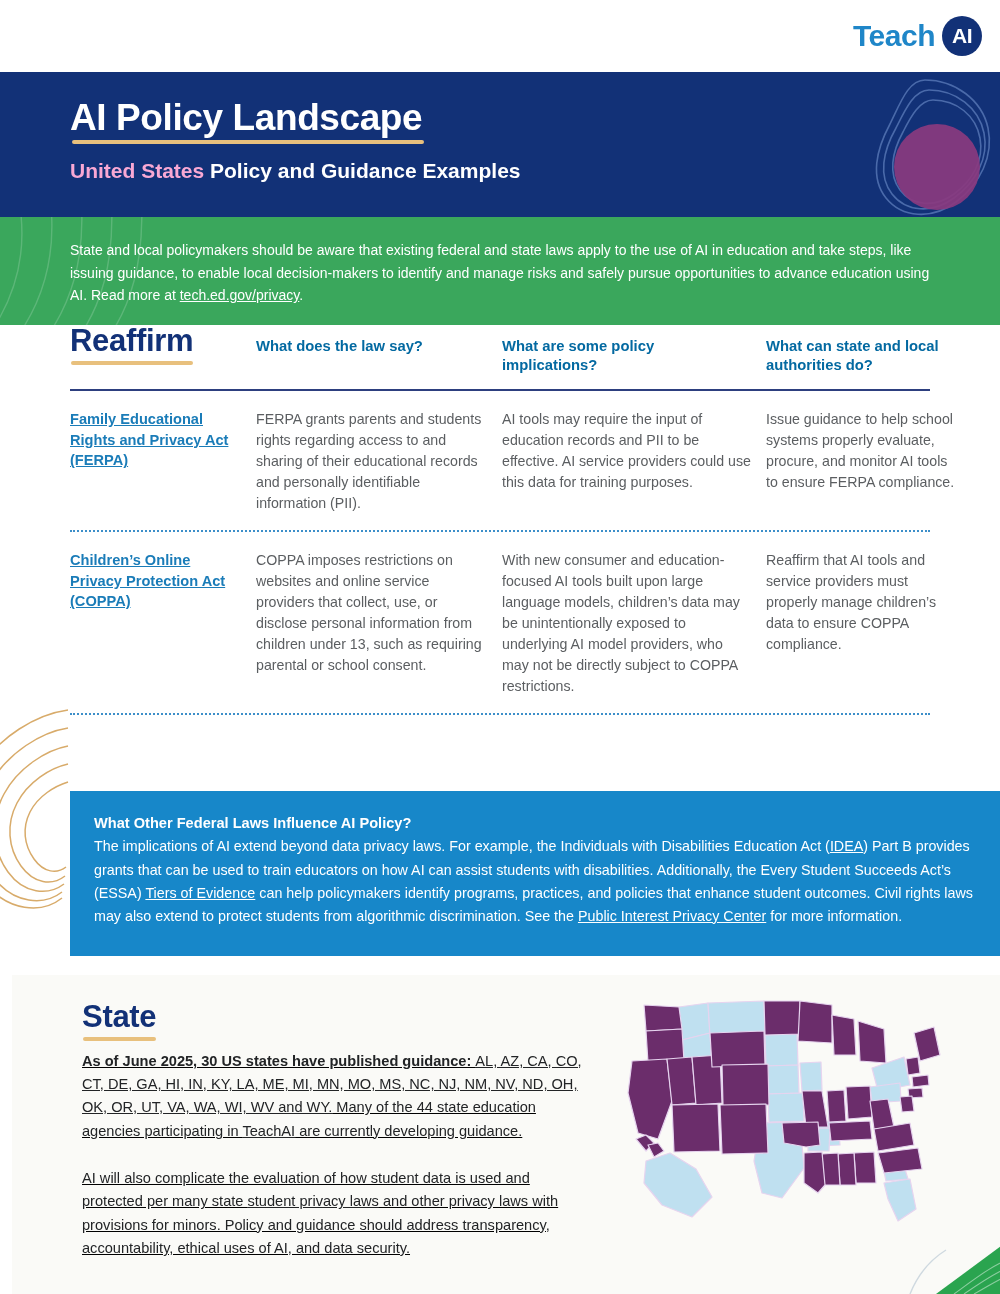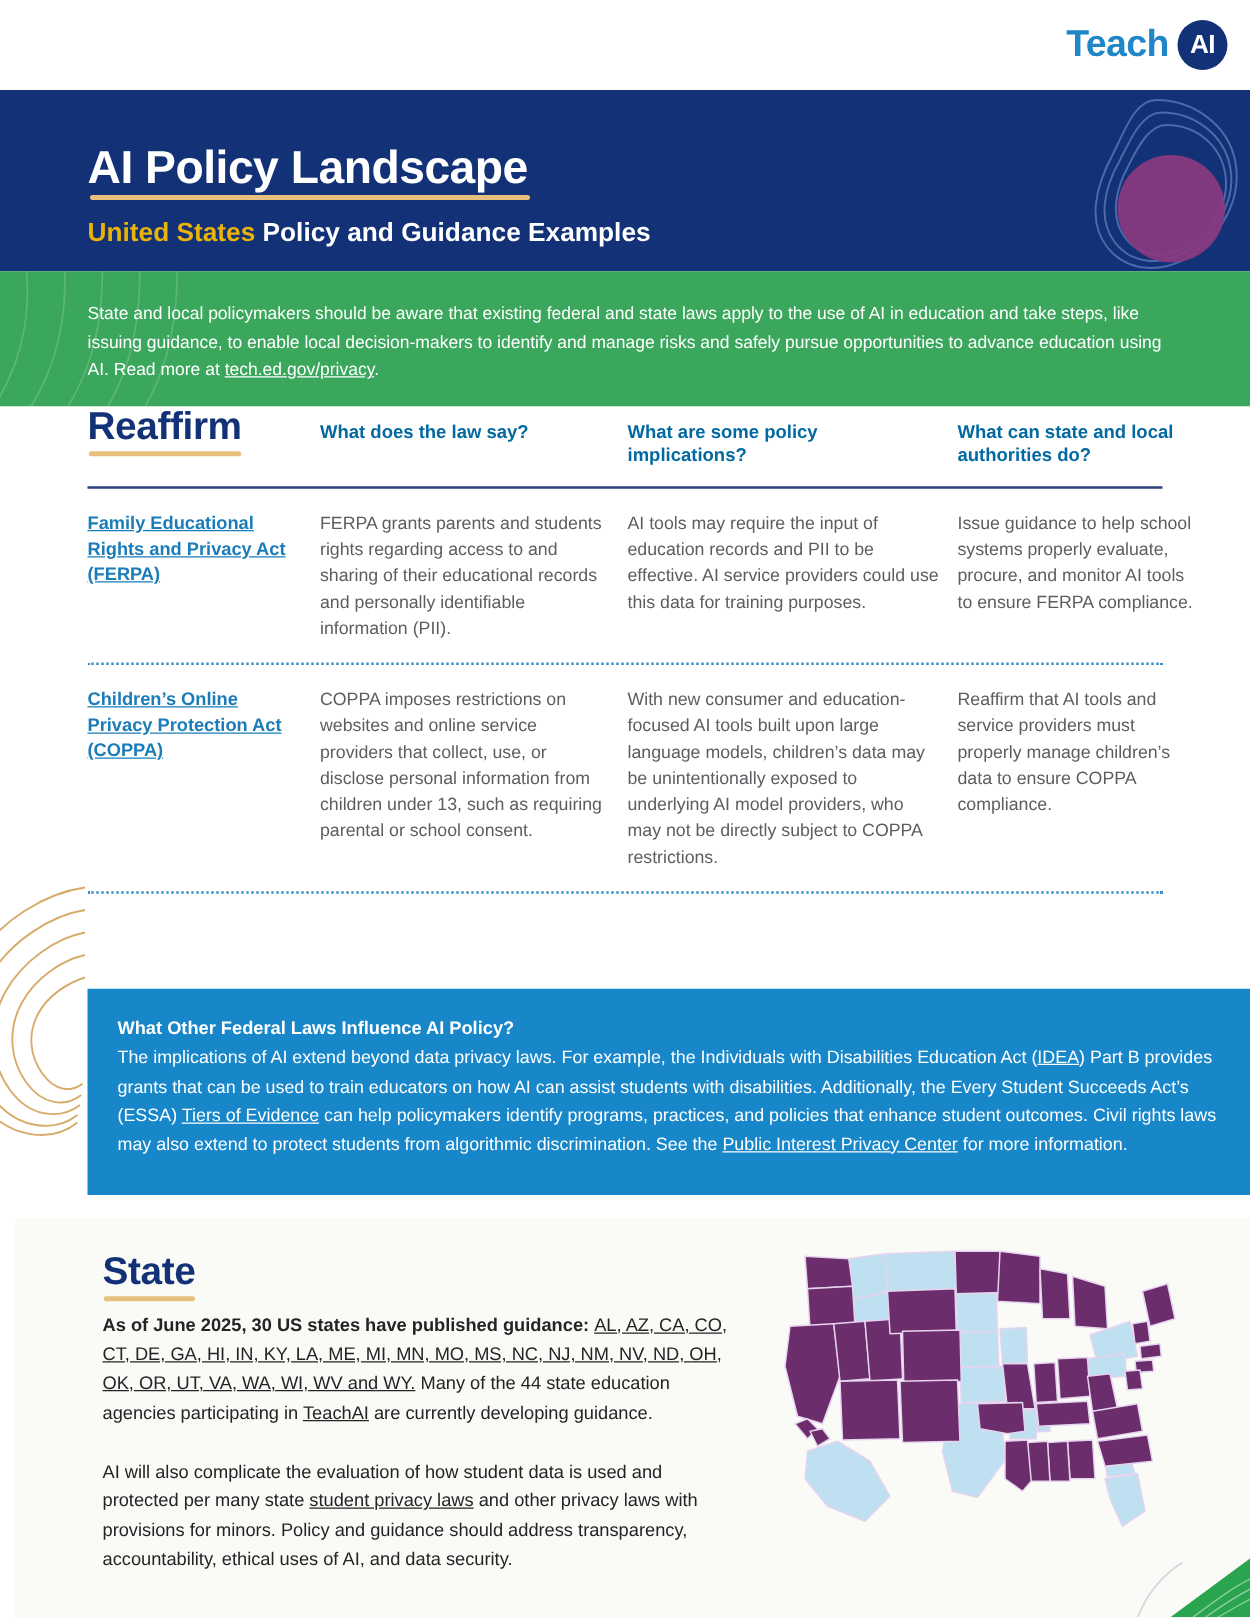--- a/index.html
+++ b/index.html
@@ -25,33 +25,33 @@
   
   .banner {
     position:absolute; left:0; top:72px; width:1000px; height:145px;
     background:#123177; overflow:hidden;
   }
   .banner-deco { position:absolute; right:-10px; top:-6px; width:180px; height:170px; }
   .banner-circle {
     position:absolute; right:20px; top:52px; width:86px; height:86px;
     border-radius:50%; background:#8a3a7f; opacity:0.92;
   }
-  .banner-inner { position:absolute; left:70px; top:26px;margin-top:16px; }
+  .banner-inner { position:absolute; left:70px; top:26px; }
   .banner-title {
     font-size:37px; font-weight:bold; color:#ffffff; letter-spacing:-0.4px;
     line-height:1.08; display:inline-block; position:relative;
   }
   .banner-title::after {
     content:""; position:absolute; left:2px; right:-2px; bottom:-6px;
     height:4px; background:#e8c07d; border-radius:3px;
   }
   .banner-sub {
     margin-top:20px; font-size:21px; font-weight:bold; color:#ffffff; line-height:1.2;
   }
-  .banner-sub .hl { color:#eab308; }
+  .banner-sub .hl { color:#f9a8d4; }
 
   
   .greenband {
     position:absolute; left:0; top:217px; width:1000px; height:108px;
     background:#3aa75c; overflow:hidden;
   }
   .greenband-deco { position:absolute; left:-40px; top:-30px; width:400px; height:190px; opacity:0.5; }
   .greenband p {
     position:relative; margin:22px 70px 16px 70px;
     color:#ffffff; font-size:14px; line-height:1.62;
@@ -105,21 +105,21 @@
   .callout h3 { font-size:14.6px; font-weight:bold; line-height:1.4; margin-bottom:2px; }
   .callout p { font-size:14.3px; line-height:1.62; }
   .callout a { color:#ffffff; text-decoration:underline; }
 
   
   .statewrap {
     position:absolute; left:12px; top:975px; width:1000px; height:319px;
     background:#fafaf7;
   }
   .state-inner { position:relative; padding:26px 70px 0 70px; }
-  .state-body { width:500px; }
+  .state-body { width:500px;text-decoration:underline; }
   .state-p { font-size:14.6px; color:#222426; line-height:1.6; margin-top:16px; }
   .state-p.second { margin-top:24px; }
   .state-p b { font-weight:bold; }
   .state-p a, .ul { text-decoration:underline; color:#222426; }
 
   .map { position:absolute; right:18px; top:18px; width:372px; height:250px; }
   .green-corner { position:absolute; right:0; bottom:0; width:110px; height:64px; overflow:hidden; }
 </style>
 </head>
 <body>

